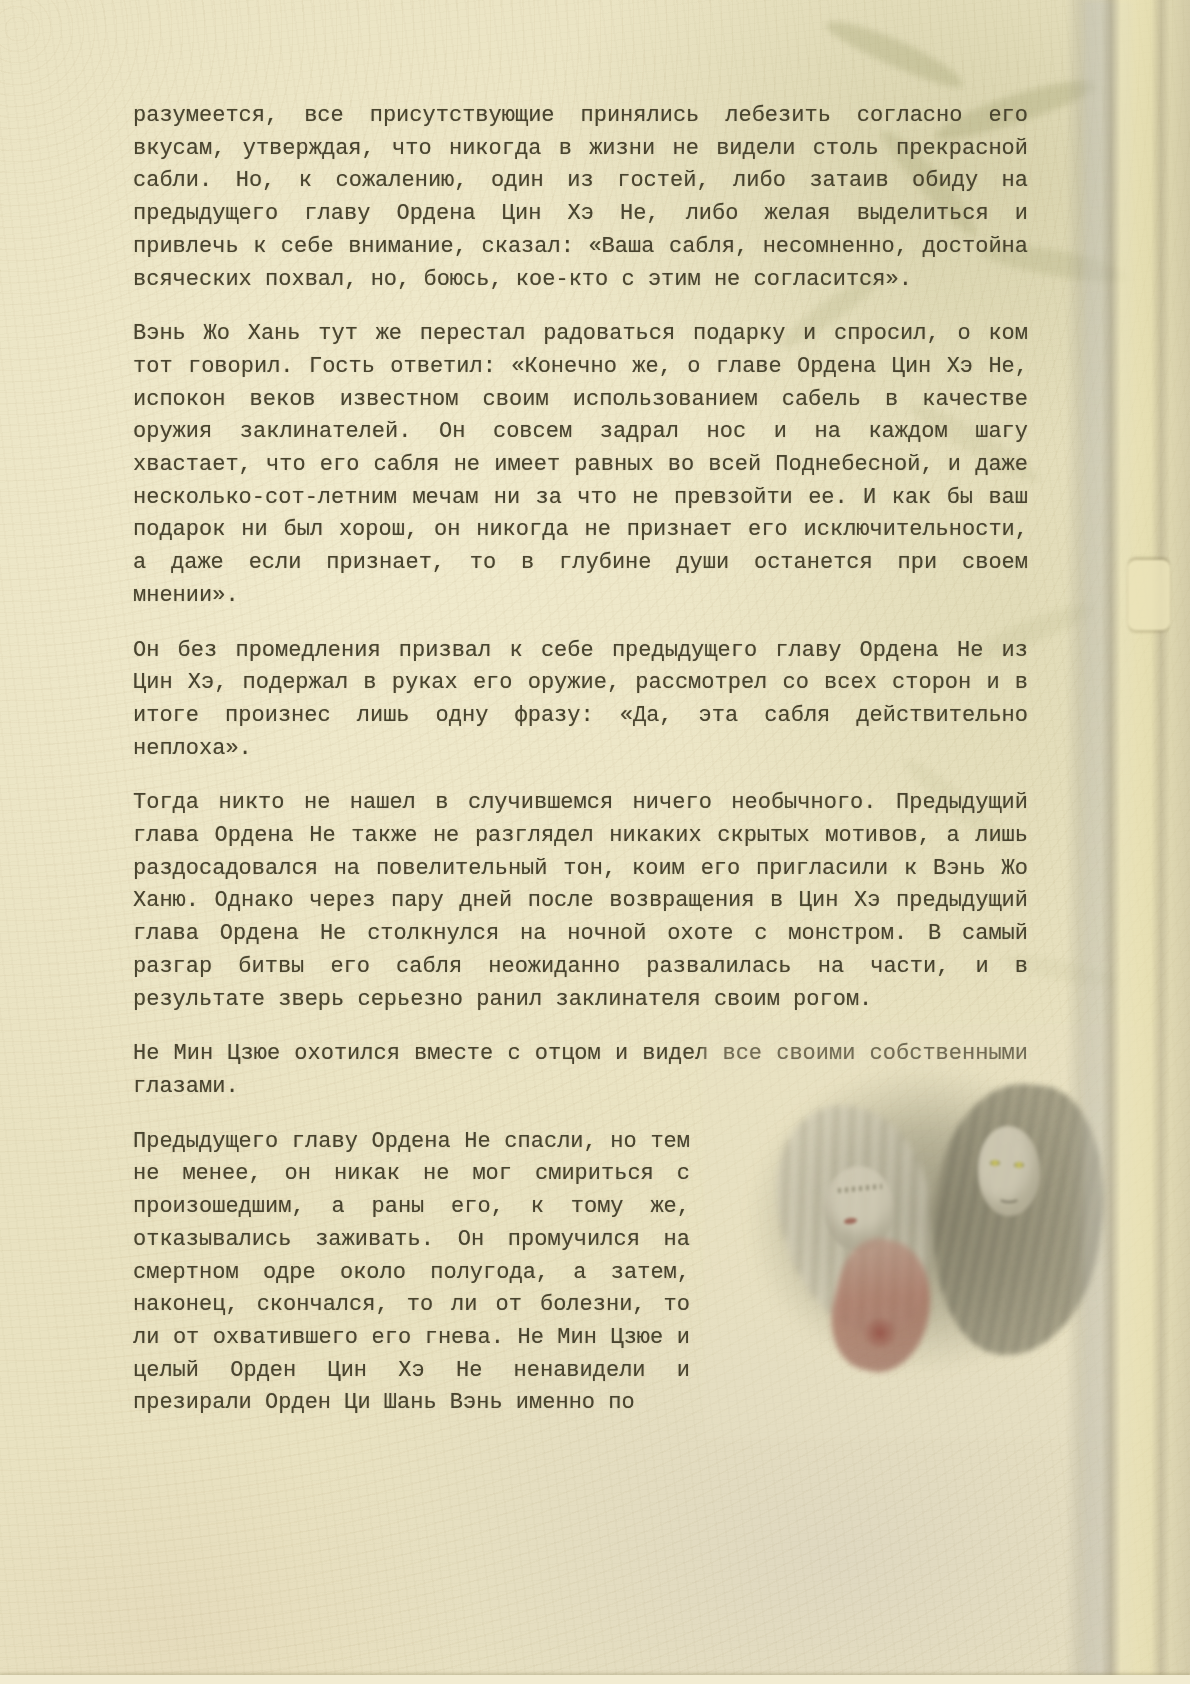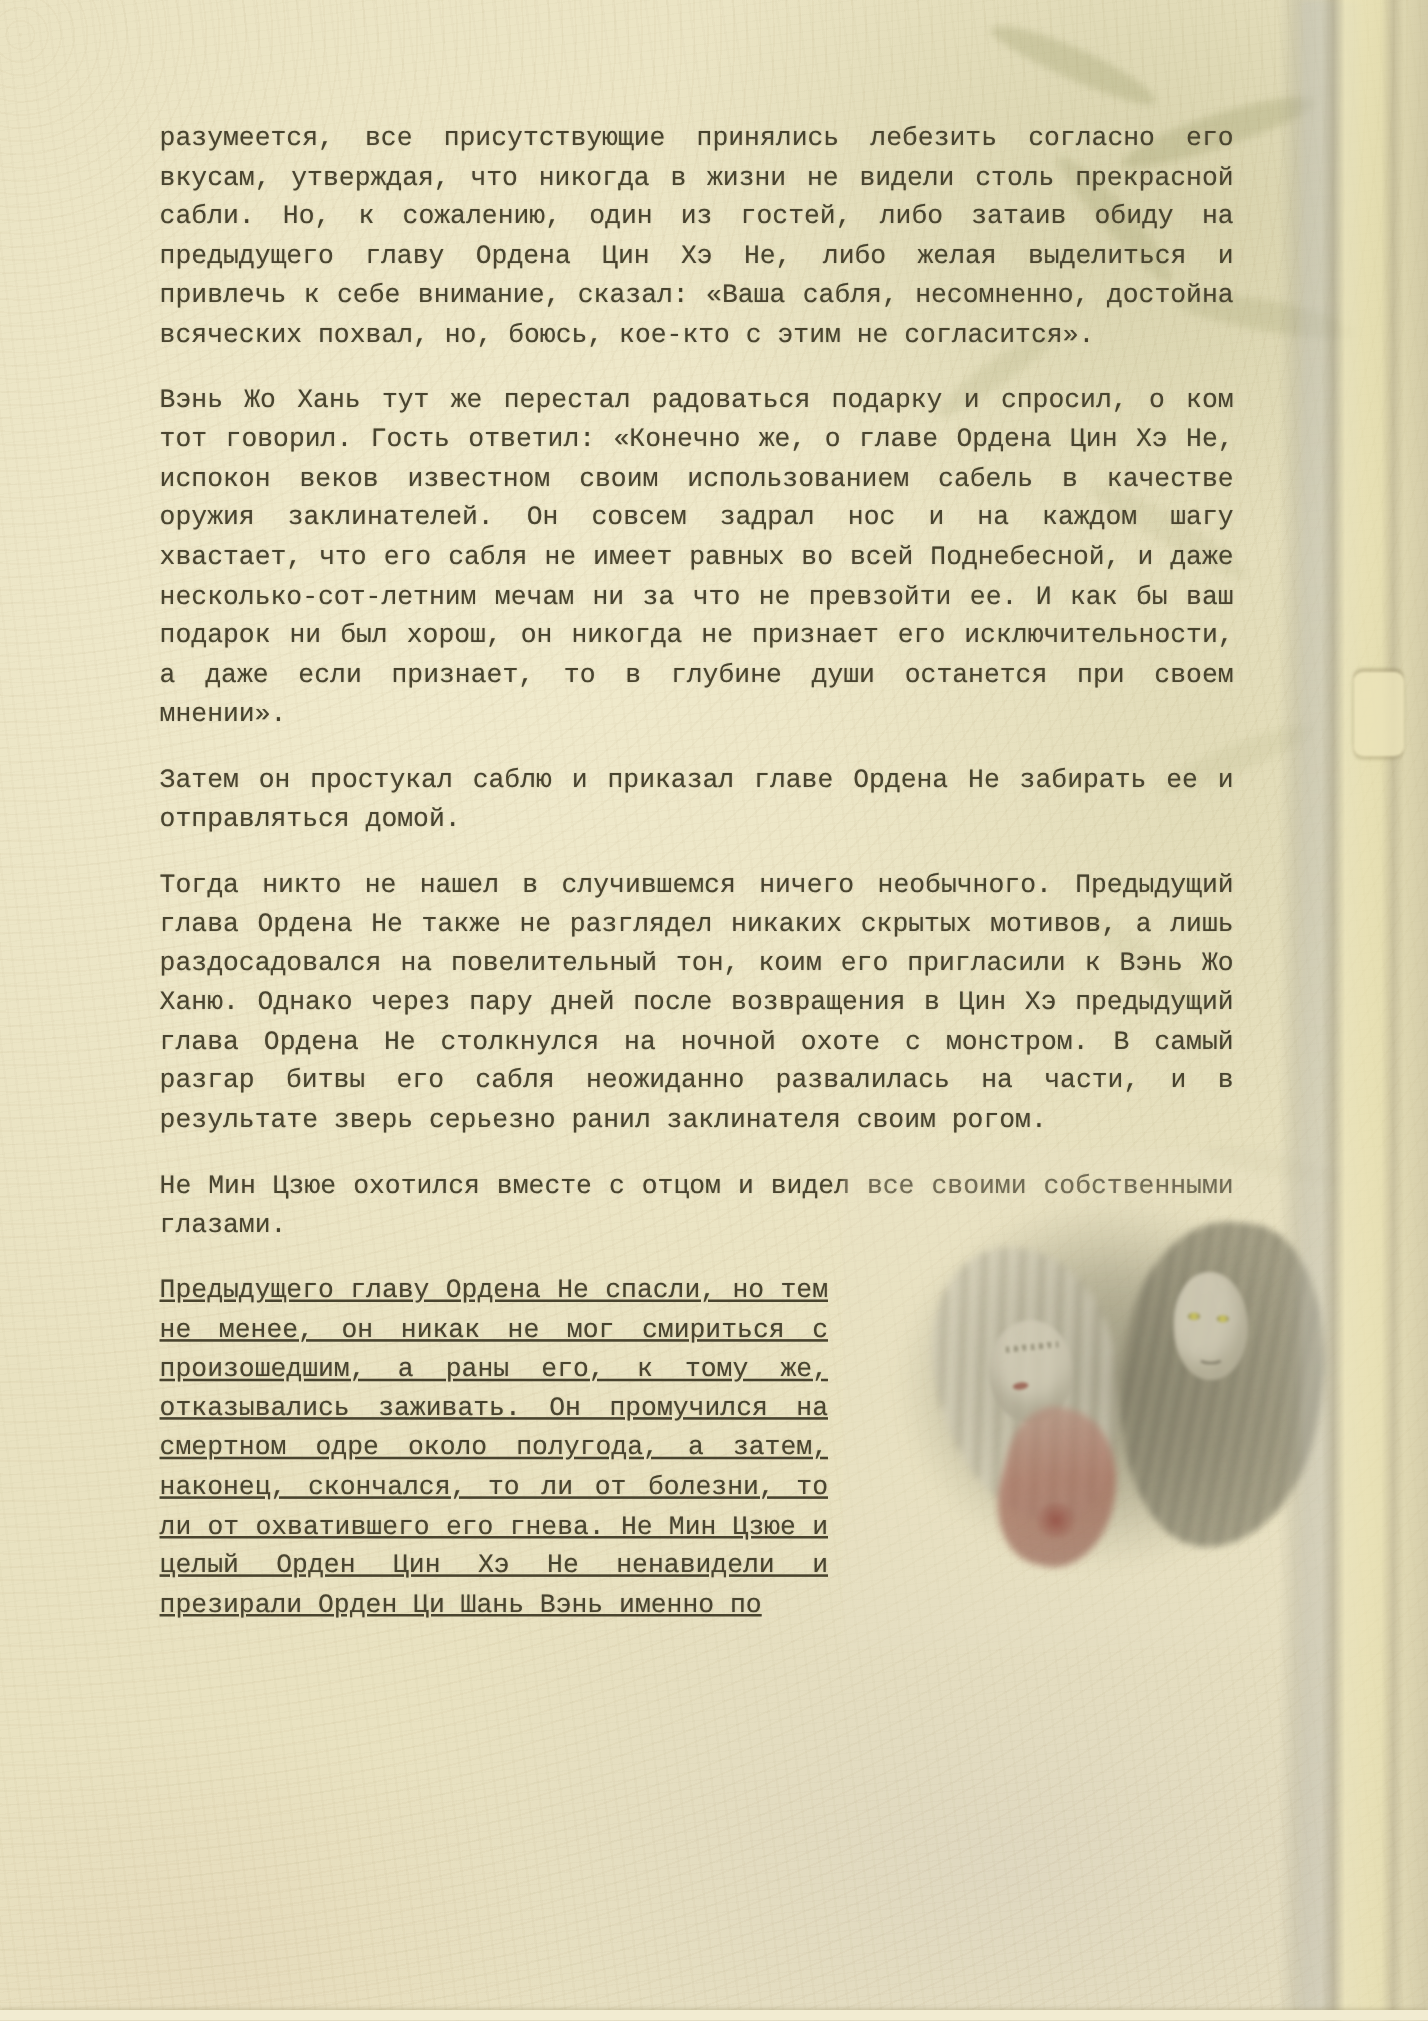--- a/index.html
+++ b/index.html
@@ -59,21 +59,21 @@
   .l8{left:890px;top:790px;width:130px;height:22px;transform:rotate(40deg);opacity:.3;}
   .l9{left:1000px;top:960px;width:120px;height:20px;transform:rotate(12deg);opacity:.25;}
 
   
   .content{
     position:absolute;left:133px;top:0;width:895px;z-index:2;
     padding-top:100px;color:#49442f;font-size:22px;line-height:32.7px;
     text-shadow:0 0 1px rgba(73,68,47,.45);
   }
   .content p,.content .para{margin:0 0 22px 0;text-align:justify;text-justify:inter-word;}
-  .wrap-para{overflow:visible;text-decoration:underline;}
+  .wrap-para{overflow:visible;}
 
   
   .img-float{float:right;width:322px;height:292px;position:relative;margin-left:16px;}
   .ill{position:absolute;left:46px;top:-58px;width:360px;height:332px;filter:blur(1.5px);}
   .ill>div{position:absolute;}
   .haze{left:-45px;top:-40px;right:-45px;bottom:-35px;
     background:radial-gradient(ellipse 52% 50% at 48% 47%, rgba(90,88,68,0.78) 0%, rgba(112,110,88,0.52) 42%, rgba(140,138,112,0.26) 62%, transparent 76%);
     filter:blur(7px);}
   .left-hair{left:28px;top:36px;width:152px;height:232px;border-radius:45% 55% 40% 60%/40% 45% 55% 60%;
     background:repeating-linear-gradient(100deg, rgba(190,186,170,0.9) 0 6px, rgba(120,116,96,0.8) 6px 10px, rgba(202,198,182,0.85) 10px 16px);
@@ -118,21 +118,21 @@
   <div class="leaf l4"></div>
   <div class="leaf l5"></div>
   <div class="leaf l6"></div>
   <div class="leaf l7"></div>
   <div class="leaf l8"></div>
   <div class="leaf l9"></div>
 
   <div class="content">
     <p>разумеется, все присутствующие принялись лебезить согласно его вкусам, утверждая, что никогда в жизни не видели столь прекрасной сабли. Но, к сожалению, один из гостей, либо затаив обиду на предыдущего главу Ордена Цин Хэ Не, либо желая выделиться и привлечь к себе внимание, сказал: «Ваша сабля, несомненно, достойна всяческих похвал, но, боюсь, кое-кто с этим не согласится».</p>
     <p>Вэнь Жо Хань тут же перестал радоваться подарку и спросил, о ком тот говорил. Гость ответил: «Конечно же, о главе Ордена Цин Хэ Не, испокон веков известном своим использованием сабель в качестве оружия заклинателей. Он совсем задрал нос и на каждом шагу хвастает, что его сабля не имеет равных во всей Поднебесной, и даже несколько-сот-летним мечам ни за что не превзойти ее. И как бы ваш подарок ни был хорош, он никогда не признает его исключительности, а даже если признает, то в глубине души останется при своем мнении».</p>
-    <p>Затем он простукал саблю и приказал главе Ордена Не забирать ее и отправляться домой.</p>
+    <p>Он без промедления призвал к себе предыдущего главу Ордена Не из Цин Хэ, подержал в руках его оружие, рассмотрел со всех сторон и в итоге произнес лишь одну фразу: «Да, эта сабля действительно неплоха».</p>
     <p>Тогда никто не нашел в случившемся ничего необычного. Предыдущий глава Ордена Не также не разглядел никаких скрытых мотивов, а лишь раздосадовался на повелительный тон, коим его пригласили к Вэнь Жо Ханю. Однако через пару дней после возвращения в Цин Хэ предыдущий глава Ордена Не столкнулся на ночной охоте с монстром. В самый разгар битвы его сабля неожиданно развалилась на части, и в результате зверь серьезно ранил заклинателя своим рогом.</p>
     <p>Не Мин Цзюе охотился вместе с отцом и видел все своими собственными глазами.</p>
 
     <div class="para wrap-para">
       <span class="img-float">
         <span class="ill">
           <div class="haze"></div>
           <div class="left-hair"></div>
           <div class="left-face"></div>
           <div class="scar"></div>

